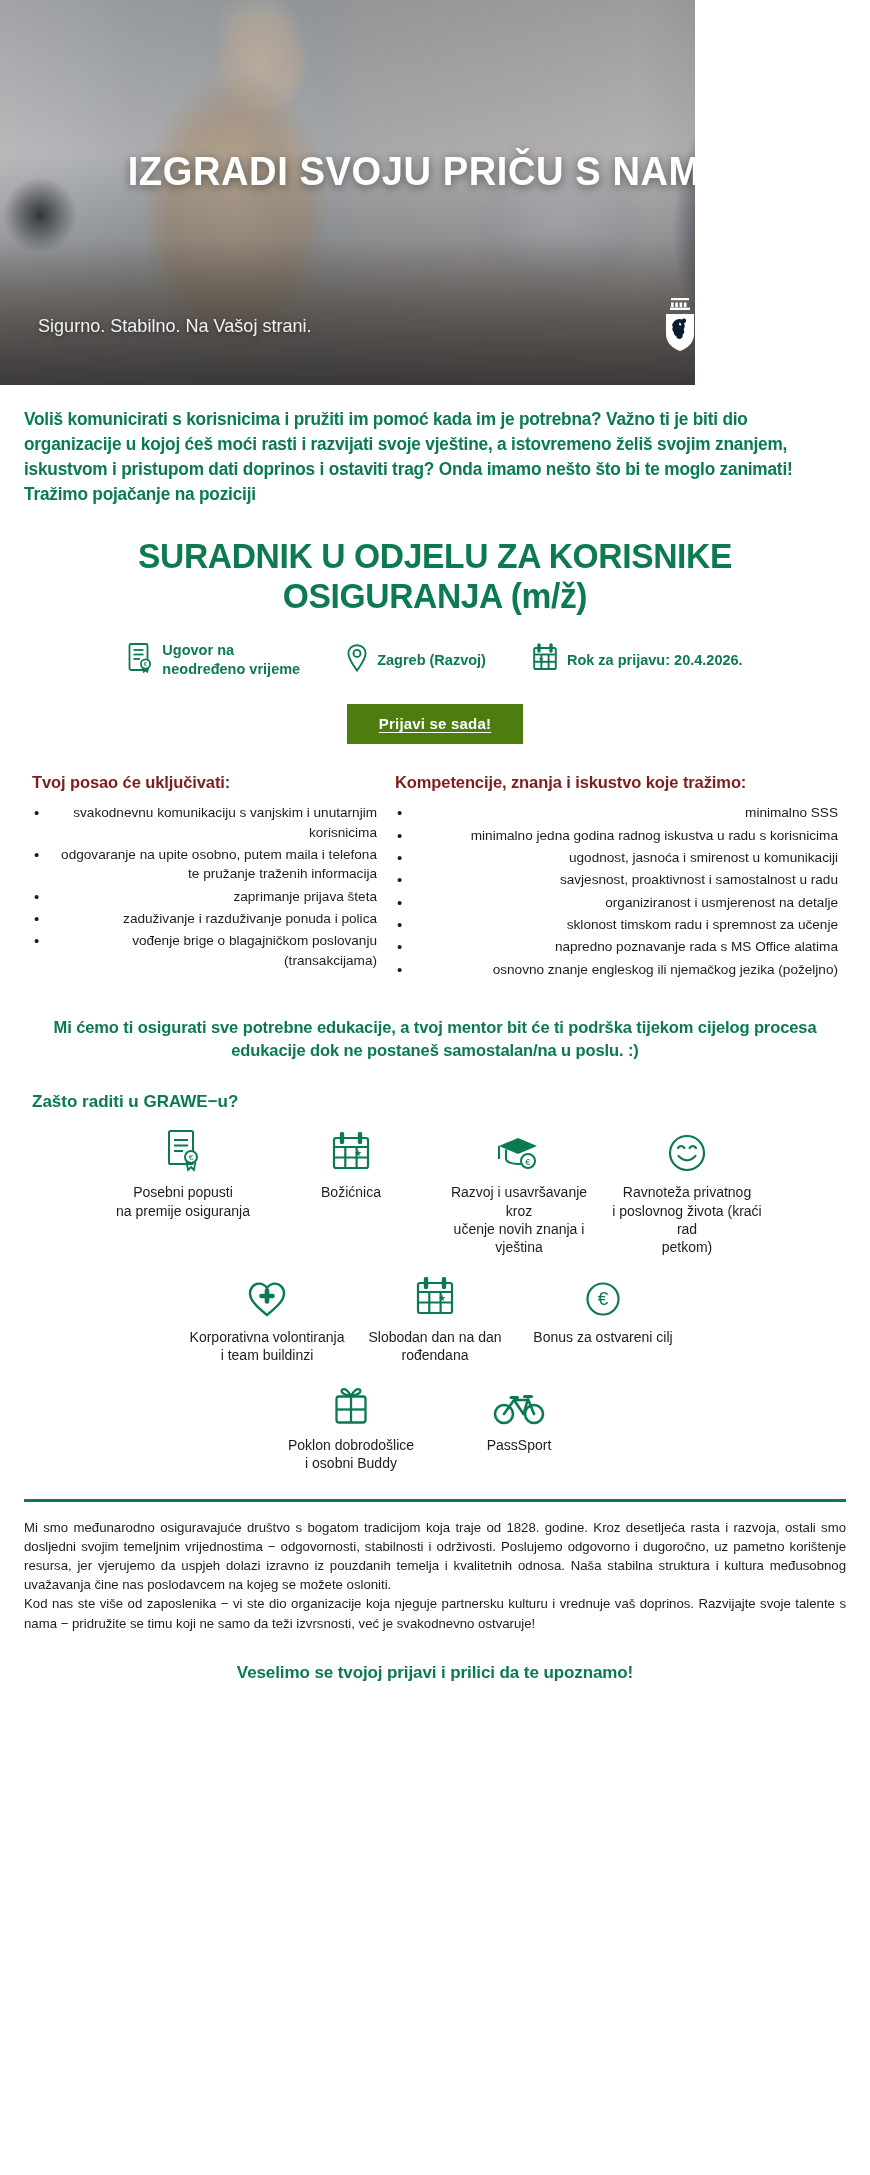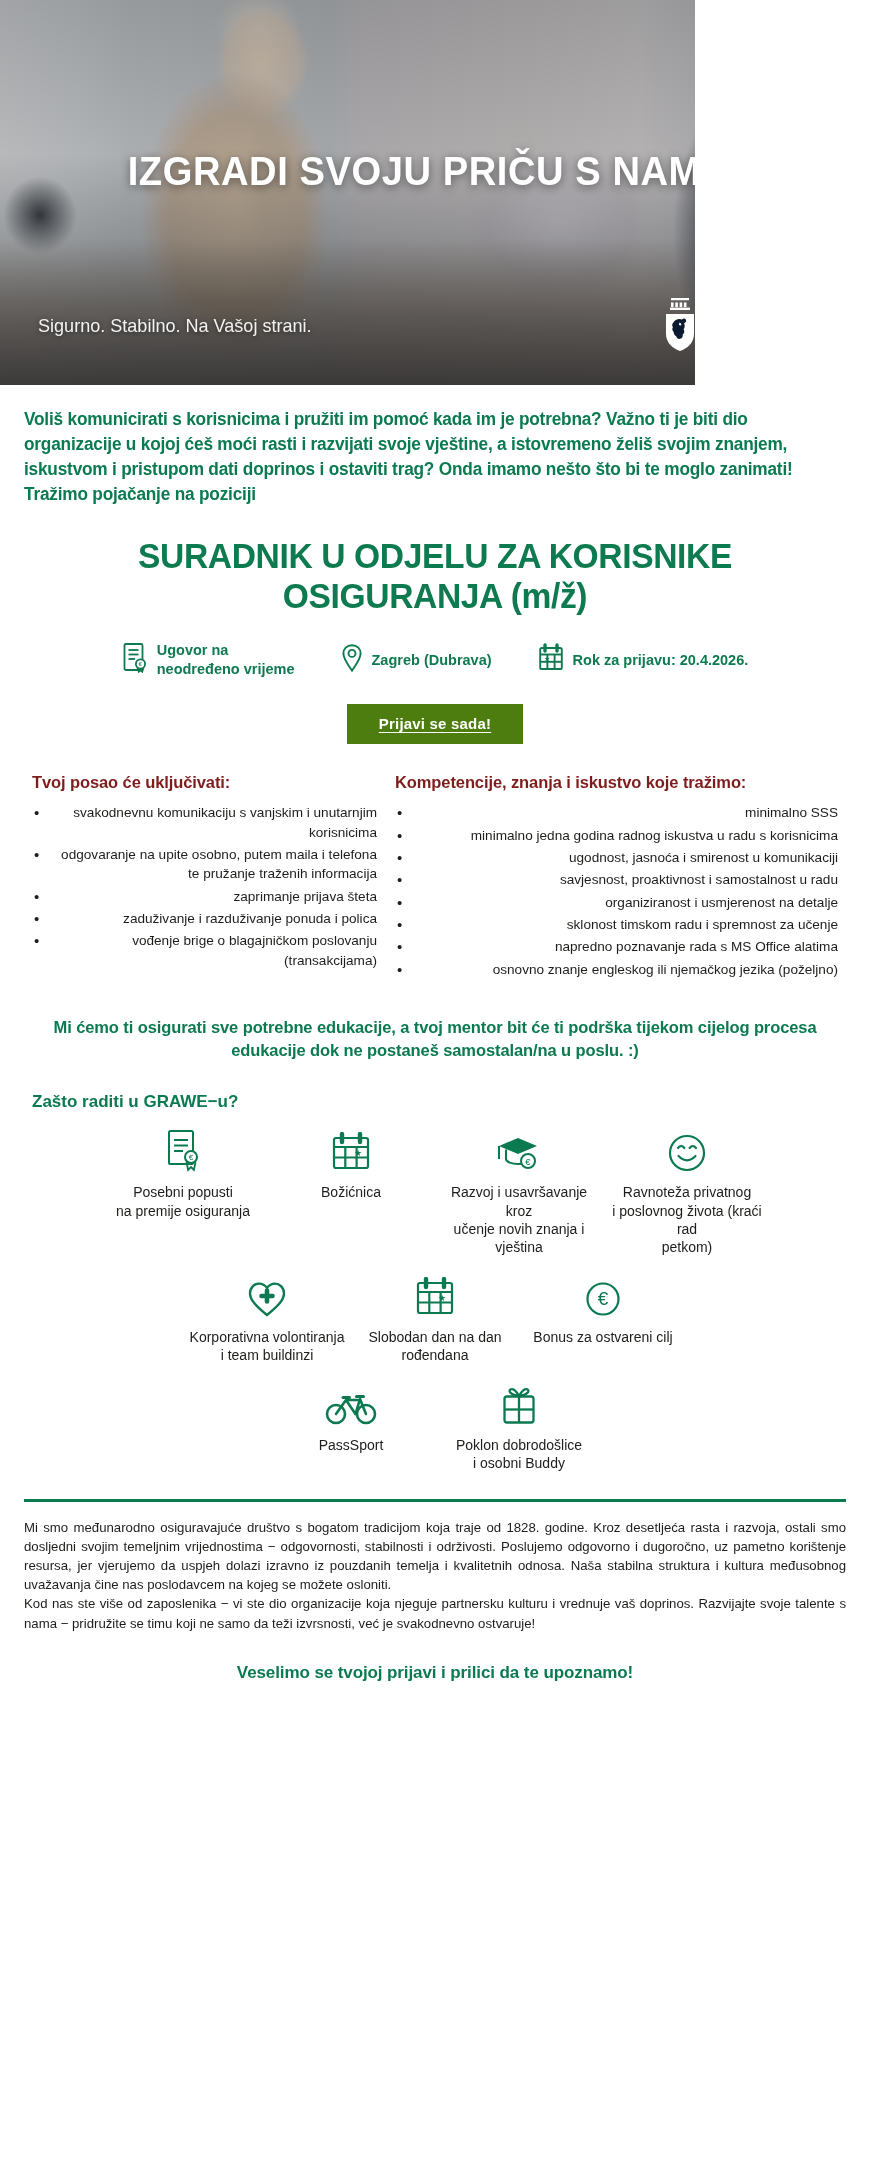--- a/index.html
+++ b/index.html
@@ -309,21 +309,21 @@
 neodređeno vrijeme</span>
     </div>
 
     <div class="meta-item">
       <span>
         <svg width="22" height="30" viewBox="0 0 22 30" fill="none" stroke="#0d7a4f" stroke-width="1.9">
           <path d="M11 2.2 C16.2 2.2 19.6 6 19.6 10.4 C19.6 16 13.6 23.4 11 27.6 C8.4 23.4 2.4 16 2.4 10.4 C2.4 6 5.8 2.2 11 2.2 Z"></path>
           <circle cx="11" cy="10.4" r="3.5"></circle>
         </svg>
       </span>
-      <span class="meta-text">Zagreb (Dubrava)</span>
+      <span class="meta-text">Zagreb (Razvoj)</span>
     </div>
 
     <div class="meta-item">
       <span>
         <svg width="26" height="30" viewBox="0 0 26 30" fill="none" stroke="#0d7a4f" stroke-width="1.9">
           <rect x="2.2" y="5" width="21.6" height="21" rx="1.6"></rect>
           <line x1="2.2" y1="11.5" x2="23.8" y2="11.5"></line>
           <line x1="9.4" y1="11.5" x2="9.4" y2="26"></line>
           <line x1="16.6" y1="11.5" x2="16.6" y2="26"></line>
           <line x1="2.2" y1="18.8" x2="23.8" y2="18.8"></line>
@@ -464,44 +464,44 @@
           <text x="20" y="26" font-size="19" fill="#0b7a50" stroke="none" text-anchor="middle" font-family="Liberation Sans, sans-serif">€</text>
         </svg>
       </span>
       <span class="benefit-label">Bonus za ostvareni cilj</span>
     </div>
   </div>
 
   <div class="benefit-row">
     <div class="benefit">
       <span class="benefit-icon">
+        <svg width="42" height="44" viewBox="0 0 42 44" fill="none" stroke="#0b7a50" stroke-width="2.3">
+          <path d="M21 13 C18.5 8 15 5 12.5 6.5 C10 8 12.5 12 21 13 Z"></path>
+          <path d="M21 13 C23.5 8 27 5 29.5 6.5 C32 8 29.5 12 21 13 Z"></path>
+          <rect x="6.5" y="13.5" width="29" height="26" rx="2.5"></rect>
+          <line x1="21" y1="13.5" x2="21" y2="39.5"></line>
+          <line x1="6.5" y1="26.5" x2="35.5" y2="26.5"></line>
+        </svg>
+      </span>
+      <span class="benefit-label">Poklon dobrodošlice
+i osobni Buddy</span>
+    </div>
+    <div class="benefit">
+      <span class="benefit-icon">
         <svg width="52" height="38" viewBox="0 0 52 38" fill="none" stroke="#0b7a50" stroke-width="2.6">
           <circle cx="11" cy="25" r="9"></circle>
           <circle cx="41" cy="25" r="9"></circle>
           <path d="M11 25 L21 11 L30.5 25 M21 11 L33 11" stroke-linecap="round" stroke-linejoin="round"></path>
           <path d="M30.5 25 L35 10 L41 25" stroke-linecap="round" stroke-linejoin="round"></path>
           <path d="M31.5 7.5 h7" stroke-linecap="round" stroke-width="3"></path>
           <path d="M18 8.6 h6.5" stroke-linecap="round" stroke-width="3"></path>
         </svg>
       </span>
       <span class="benefit-label">PassSport</span>
     </div>
-    <div class="benefit">
-      <span class="benefit-icon">
-        <svg width="42" height="44" viewBox="0 0 42 44" fill="none" stroke="#0b7a50" stroke-width="2.3">
-          <path d="M21 13 C18.5 8 15 5 12.5 6.5 C10 8 12.5 12 21 13 Z"></path>
-          <path d="M21 13 C23.5 8 27 5 29.5 6.5 C32 8 29.5 12 21 13 Z"></path>
-          <rect x="6.5" y="13.5" width="29" height="26" rx="2.5"></rect>
-          <line x1="21" y1="13.5" x2="21" y2="39.5"></line>
-          <line x1="6.5" y1="26.5" x2="35.5" y2="26.5"></line>
-        </svg>
-      </span>
-      <span class="benefit-label">Poklon dobrodošlice
-i osobni Buddy</span>
-    </div>
   </div>
 
   <div class="divider"></div>
 
   <div class="about">Mi smo međunarodno osiguravajuće društvo s bogatom tradicijom koja traje od 1828. godine. Kroz desetljeća rasta i razvoja, ostali smo dosljedni svojim temeljnim vrijednostima − odgovornosti, stabilnosti i održivosti. Poslujemo odgovorno i dugoročno, uz pametno korištenje resursa, jer vjerujemo da uspjeh dolazi izravno iz pouzdanih temelja i kvalitetnih odnosa. Naša stabilna struktura i kultura međusobnog uvažavanja čine nas poslodavcem na kojeg se možete osloniti.
 Kod nas ste više od zaposlenika − vi ste dio organizacije koja njeguje partnersku kulturu i vrednuje vaš doprinos. Razvijajte svoje talente s nama − pridružite se timu koji ne samo da teži izvrsnosti, već je svakodnevno ostvaruje!</div>
 
   <div class="closing">Veselimo se tvojoj prijavi i prilici da te upoznamo!</div>
 
 </div>

